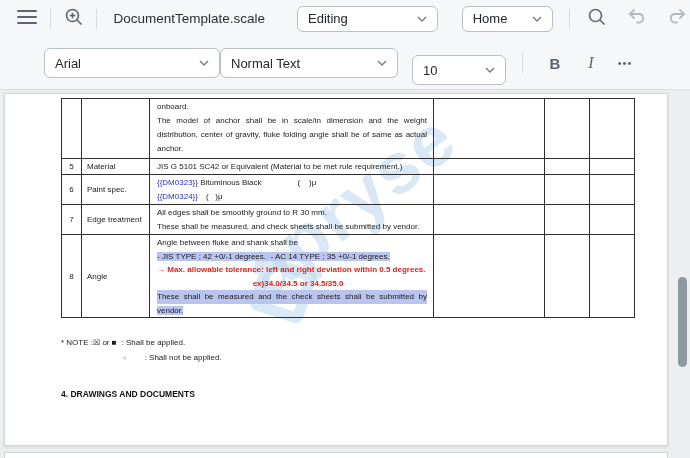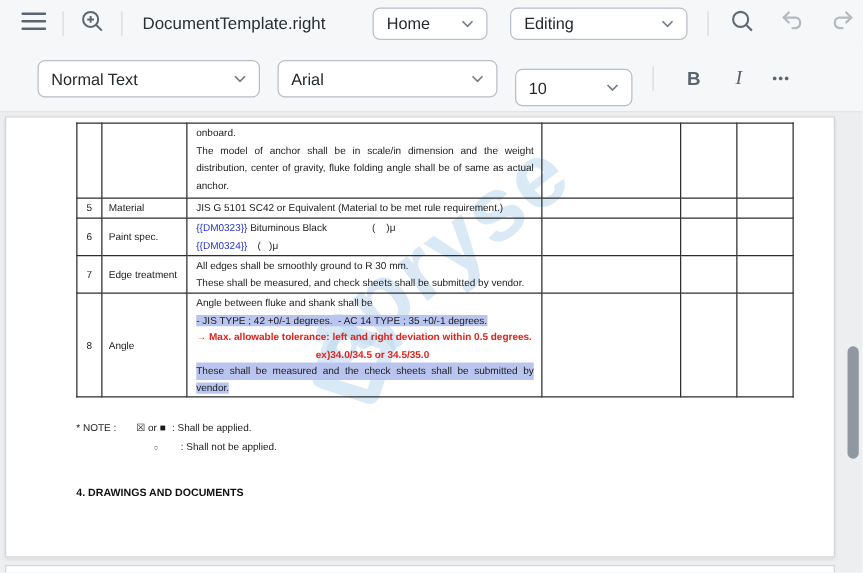--- a/index.html
+++ b/index.html
@@ -78,21 +78,21 @@
   .indent{padding-left:12px;text-align:center;}
   .hl{background:var(--sel-hl);}
   .hl-full{background:var(--sel-hl);text-align:justify;text-align-last:justify;}
   .gap1{margin-left:36px;} .gap2{margin-left:8px;}
 
   
   .note{position:absolute;left:56px;top:241px;z-index:1;font-size:8px;color:#1a1a1a;line-height:15px;}
   .note-l2{padding-left:62px;}
   .note .sym2{font-size:6px;}
   .note .t2{margin-left:18px;}
-  .note .sym1{margin-left:16px;}
+  .note .sym1{}
   .note .t1{margin-left:5px;}
   .heading{position:absolute;left:56px;top:295px;z-index:1;font-size:8.5px;font-weight:bold;color:#111;}
 </style>
 </head>
 <body>
 
 <div class="app">
 
   <div class="topbar">
     <button class="icon-btn">
@@ -111,31 +111,31 @@
       <span>
         <svg width="20" height="20" viewBox="0 0 20 20" fill="none" stroke="#5c6670" stroke-width="1.6">
             <circle cx="8.5" cy="8.5" r="6"></circle>
             <line x1="13" y1="13" x2="17.5" y2="17.5"></line>
             <line x1="8.5" y1="5.8" x2="8.5" y2="11.2"></line>
             <line x1="5.8" y1="8.5" x2="11.2" y2="8.5"></line>
           </svg>
       </span>
     </button>
     <div class="vsep"></div>
-    <div class="doc-title">DocumentTemplate.right</div>
+    <div class="doc-title">DocumentTemplate.scale</div>
+    <div class="select mode-select">
+      <span>Editing</span>
+      <span class="chev">
+        <svg width="10" height="6" viewBox="0 0 10 6" fill="none" stroke="#737d87" stroke-width="1.4">
+            <path d="M1 1 L5 5 L9 1"></path>
+          </svg>
+      </span>
+    </div>
     <div class="select tab-select">
       <span>Home</span>
-      <span class="chev">
-        <svg width="10" height="6" viewBox="0 0 10 6" fill="none" stroke="#737d87" stroke-width="1.4">
-            <path d="M1 1 L5 5 L9 1"></path>
-          </svg>
-      </span>
-    </div>
-    <div class="select mode-select">
-      <span>Editing</span>
       <span class="chev">
         <svg width="10" height="6" viewBox="0 0 10 6" fill="none" stroke="#737d87" stroke-width="1.4">
             <path d="M1 1 L5 5 L9 1"></path>
           </svg>
       </span>
     </div>
     <div class="vsep" style="margin-left:16px;"></div>
     <div class="right-icons">
       <button class="icon-btn">
         <span>
@@ -158,30 +158,30 @@
           <svg width="20" height="18" viewBox="0 0 20 18" fill="none" stroke="#b3bac1" stroke-width="1.8" stroke-linecap="round" stroke-linejoin="round">
               <path d="M13 2 L17 6 L13 10"></path>
               <path d="M17 6 H7.5 A4.3 4.3 0 0 0 7.5 14.5 H10"></path>
             </svg>
         </span>
       </button>
     </div>
   </div>
 
   <div class="toolbar2">
+    <div class="select font-select">
+      <span>Arial</span>
+      <span class="chev">
+        <svg width="10" height="6" viewBox="0 0 10 6" fill="none" stroke="#737d87" stroke-width="1.4">
+            <path d="M1 1 L5 5 L9 1"></path>
+          </svg>
+      </span>
+    </div>
     <div class="select style-select">
       <span>Normal Text</span>
-      <span class="chev">
-        <svg width="10" height="6" viewBox="0 0 10 6" fill="none" stroke="#737d87" stroke-width="1.4">
-            <path d="M1 1 L5 5 L9 1"></path>
-          </svg>
-      </span>
-    </div>
-    <div class="select font-select">
-      <span>Arial</span>
       <span class="chev">
         <svg width="10" height="6" viewBox="0 0 10 6" fill="none" stroke="#737d87" stroke-width="1.4">
             <path d="M1 1 L5 5 L9 1"></path>
           </svg>
       </span>
     </div>
     <div class="select size-select">
       <span>10</span>
       <span class="chev">
         <svg width="10" height="6" viewBox="0 0 10 6" fill="none" stroke="#737d87" stroke-width="1.4">

